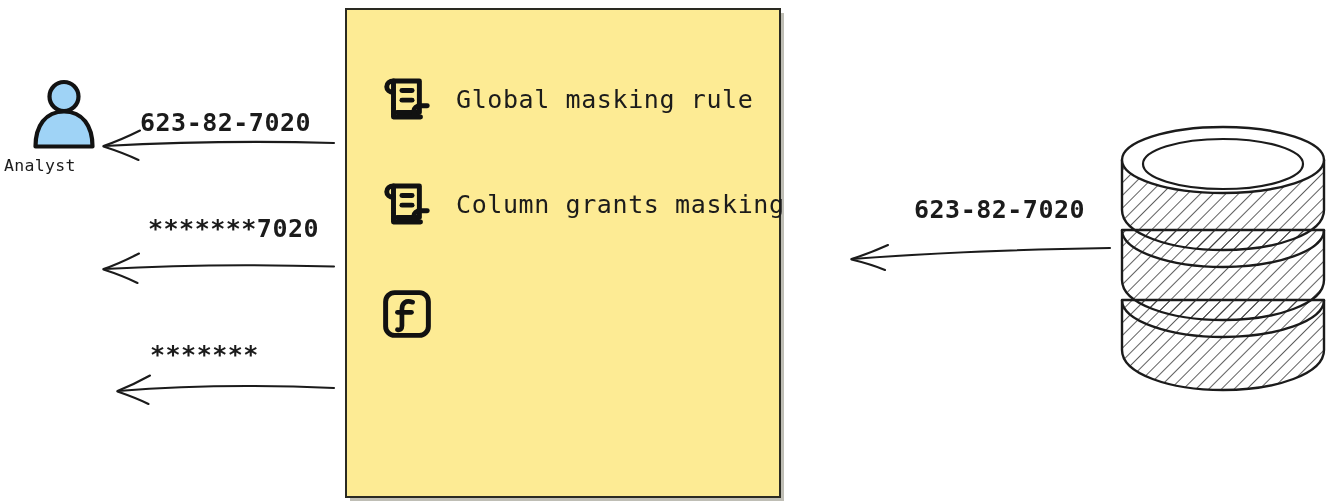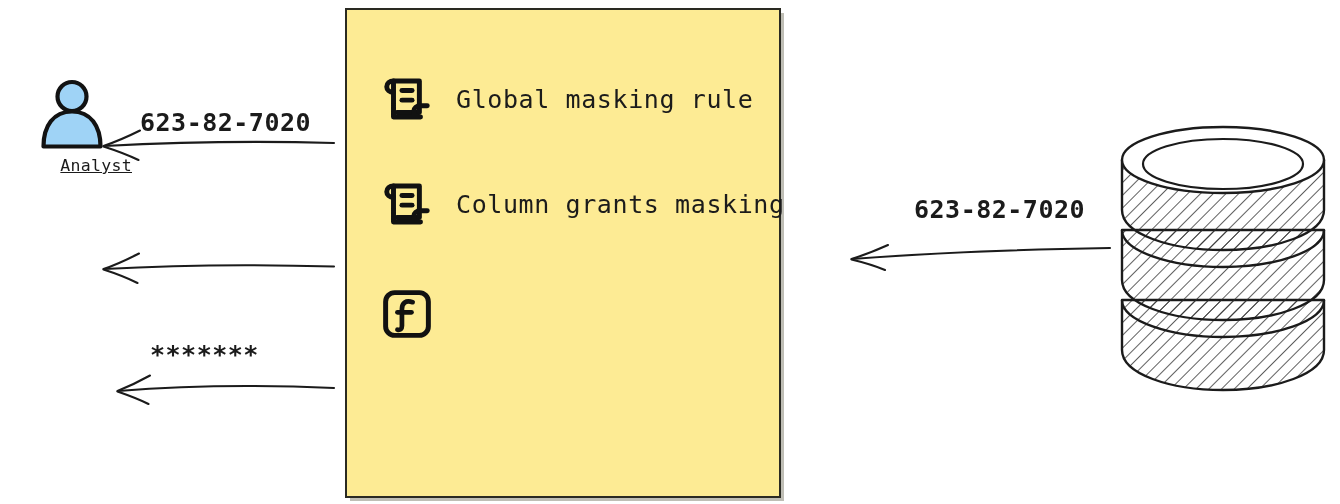--- a/index.html
+++ b/index.html
@@ -20,24 +20,23 @@
     position: absolute;
     left: 0;
     top: 0;
     width: 1340px;
     height: 504px;
   }
 
   
   .actor {
     position: absolute;
-    left: 12px;
+    left: 4px;
     width: 120px;
-    text-align: right;
-    text-decoration: underline;
+    text-align: left;
   }
   .actor-figure {
     display: block;
     margin: 0 auto;
   }
   .actor-label {
     display: block;
     margin-top: 1px;
     font-size: 16.5px;
     letter-spacing: 0.3px;
@@ -128,20 +127,21 @@
     <svg class="actor-figure" width="78" height="78" viewBox="0 0 78 78">
       <circle cx="39" cy="18.5" r="14.5" fill="#9fd3f6" stroke="#121212" stroke-width="4.2"></circle>
       <path d="M39 33.5 C20.5 33.5 10.5 48 10.5 68.5 L67.5 68.5 C67.5 48 57.5 33.5 39 33.5 Z" fill="#9fd3f6" stroke="#121212" stroke-width="4.2" stroke-linejoin="round"></path>
     </svg>
     <span class="actor-label">Analyst</span>
   </div>
 
 
 
   <div class="flow-label" id="flow-label-analyst">623-82-7020</div>
+  <div class="flow-label" id="flow-label-support">*******7020</div>
   <div class="flow-label" id="flow-label-developer">*******</div>
   <div class="flow-label" id="flow-label-source">623-82-7020</div>
 
   <svg id="arrows" viewBox="0 0 1340 504">
     <g fill="none" stroke="#1b1b1b" stroke-width="2.1" stroke-linecap="round">
 
       <g>
         <path d="M334 143 C250 140.5 170 142.5 104 146"></path>
         <path d="M103.5 146 C118 141 130 135.5 140 130.5"></path>
         <path d="M103.5 146.5 C116 150.5 128 155 138.5 160"></path>

